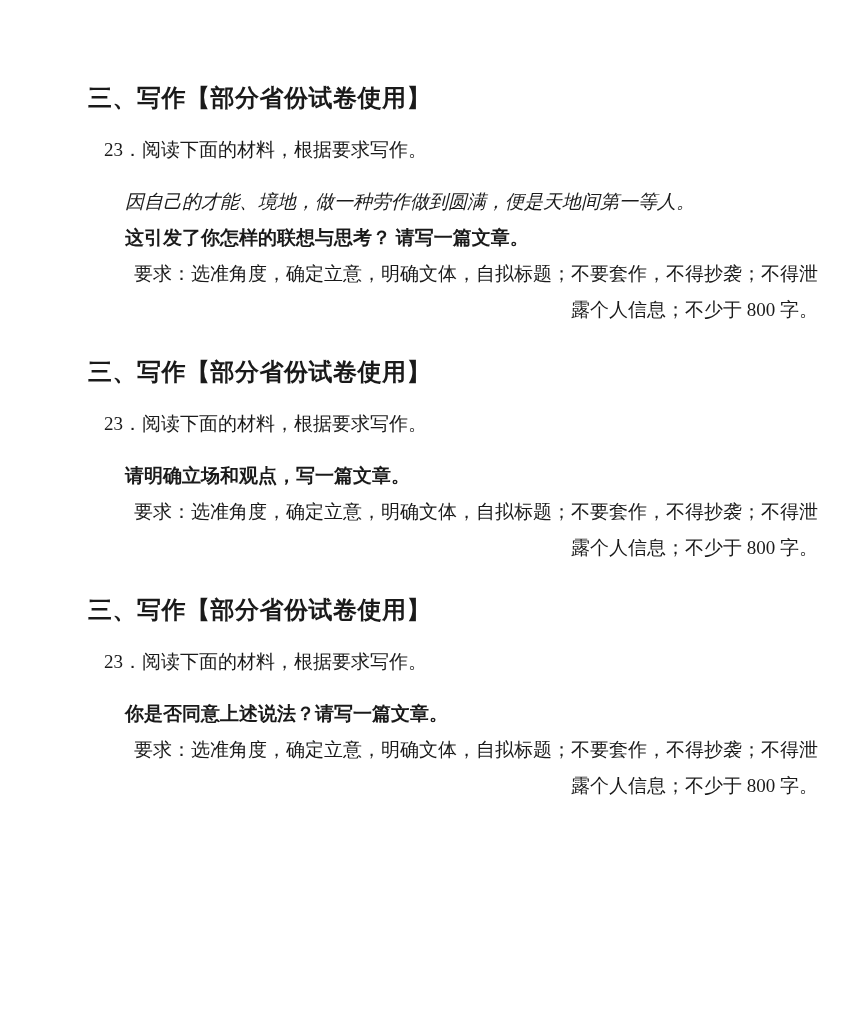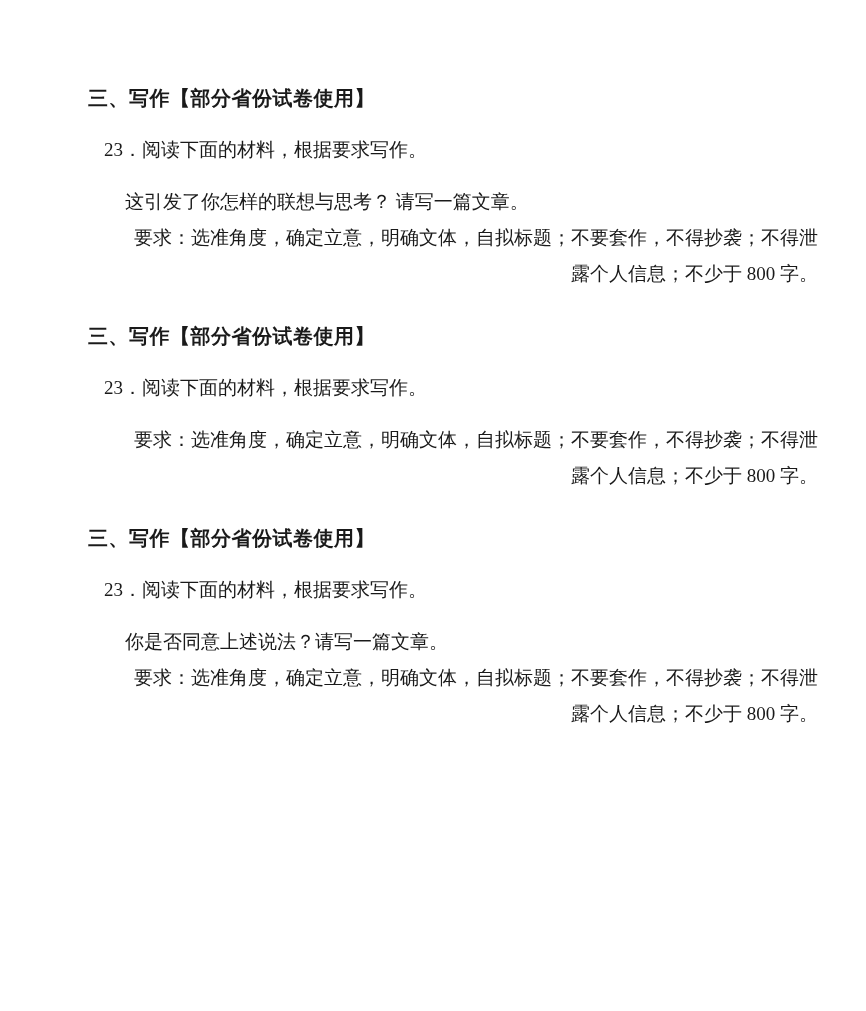--- a/index.html
+++ b/index.html
@@ -18,21 +18,21 @@
     font-family: "Liberation Serif", "DejaVu Serif", serif;
     font-size: 19px;
     line-height: 36px;
     color: #1a1a1a;
     overflow: hidden;
   }
   section { margin: 0; }
   section + section { margin-top: 26px; }
   .section-heading {
     font-family: "Liberation Sans", "DejaVu Sans", sans-serif;
-    font-size: 20px;
+    font-size: 24px;
     font-weight: 700;
     line-height: 36px;
     margin: 0;
     letter-spacing: 0.5px;
   }
   p { margin: 0; }
   .q-line { margin: 16px; }
   .q-num {
     display: inline-block;
     min-width: 37px;
@@ -42,42 +42,44 @@
     font-family: "Liberation Serif", "DejaVu Serif", serif;
   }
   .material.single { padding-left: 37px; }
   .material.wrap   { text-indent: 37px; }
   .gap-before      { margin-top: 14px; }
   .attribution {
     font-style: italic;
     text-align: right;
     margin: 0;
   }
-  .prompt { padding-left: 37px; }
+  .prompt { padding-left: 37px; font-weight: bold; }
   .requirements { text-indent: 37px; text-align: right; }
 </style>
 </head>
 <body>
 
 <div class="page">
 
   <section>
     <h2 class="section-heading">三、写作【部分省份试卷使用】</h2>
     <p class="q-line">
       <span class="q-num">23．</span><span>阅读下面的材料，根据要求写作。</span>
     </p>
+    <p class="material single gap-before">因自己的才能、境地，做一种劳作做到圆满，便是天地间第一等人。</p>
     <p class="prompt">这引发了你怎样的联想与思考？ 请写一篇文章。</p>
     <p class="requirements">要求：选准角度，确定立意，明确文体，自拟标题；不要套作，不得抄袭；不得泄露个人信息；不少于 800 字。</p>
   </section>
 
   <section>
     <h2 class="section-heading">三、写作【部分省份试卷使用】</h2>
     <p class="q-line">
       <span class="q-num">23．</span><span>阅读下面的材料，根据要求写作。</span>
     </p>
+    <p class="prompt">请明确立场和观点，写一篇文章。</p>
     <p class="requirements">要求：选准角度，确定立意，明确文体，自拟标题；不要套作，不得抄袭；不得泄露个人信息；不少于 800 字。</p>
   </section>
 
   <section>
     <h2 class="section-heading">三、写作【部分省份试卷使用】</h2>
     <p class="q-line">
       <span class="q-num">23．</span><span>阅读下面的材料，根据要求写作。</span>
     </p>
     <p class="prompt">你是否同意上述说法？请写一篇文章。</p>
     <p class="requirements">要求：选准角度，确定立意，明确文体，自拟标题；不要套作，不得抄袭；不得泄露个人信息；不少于 800 字。</p>

